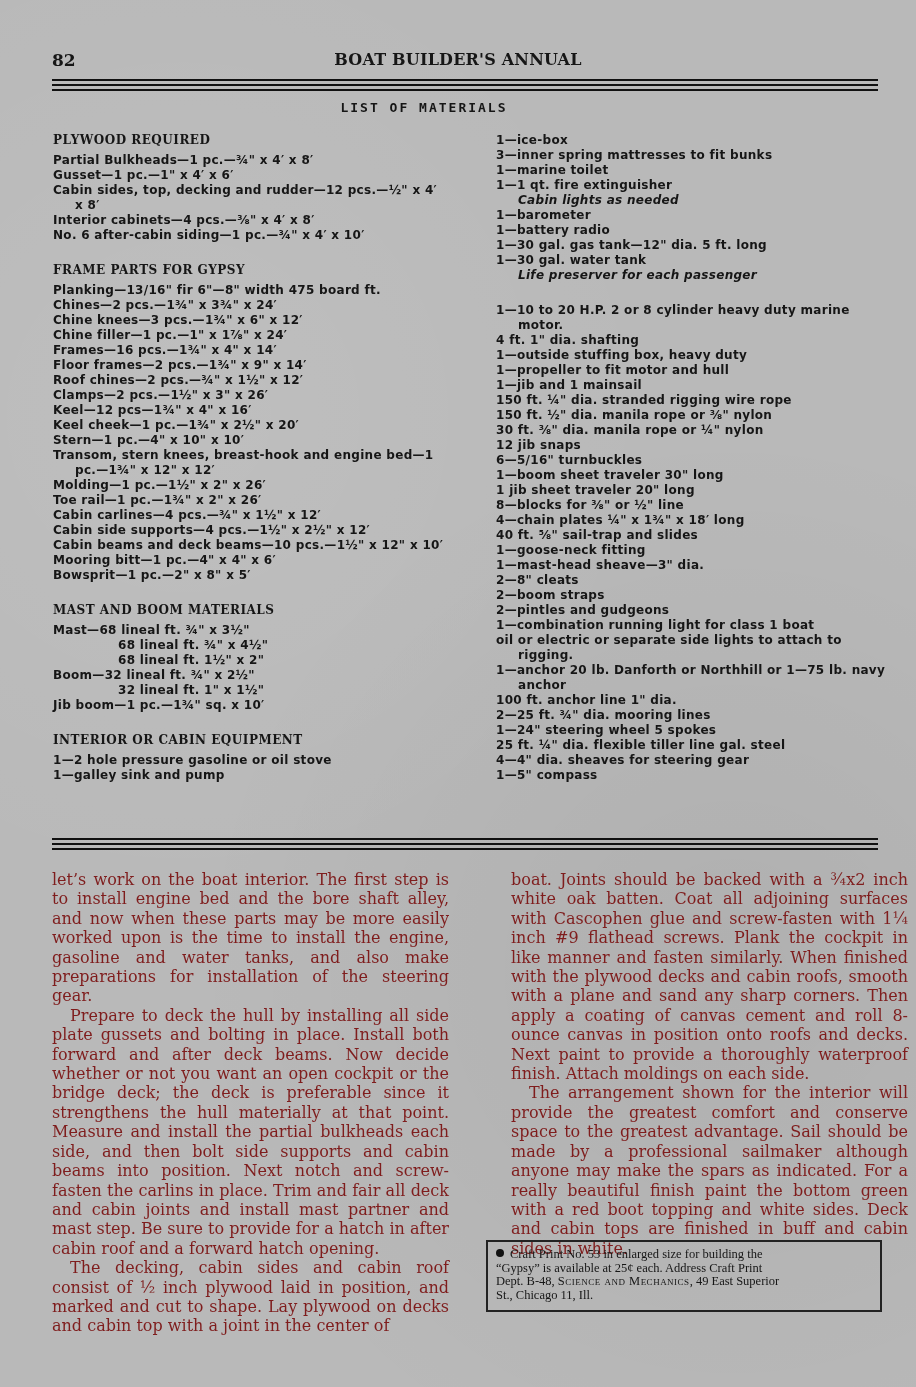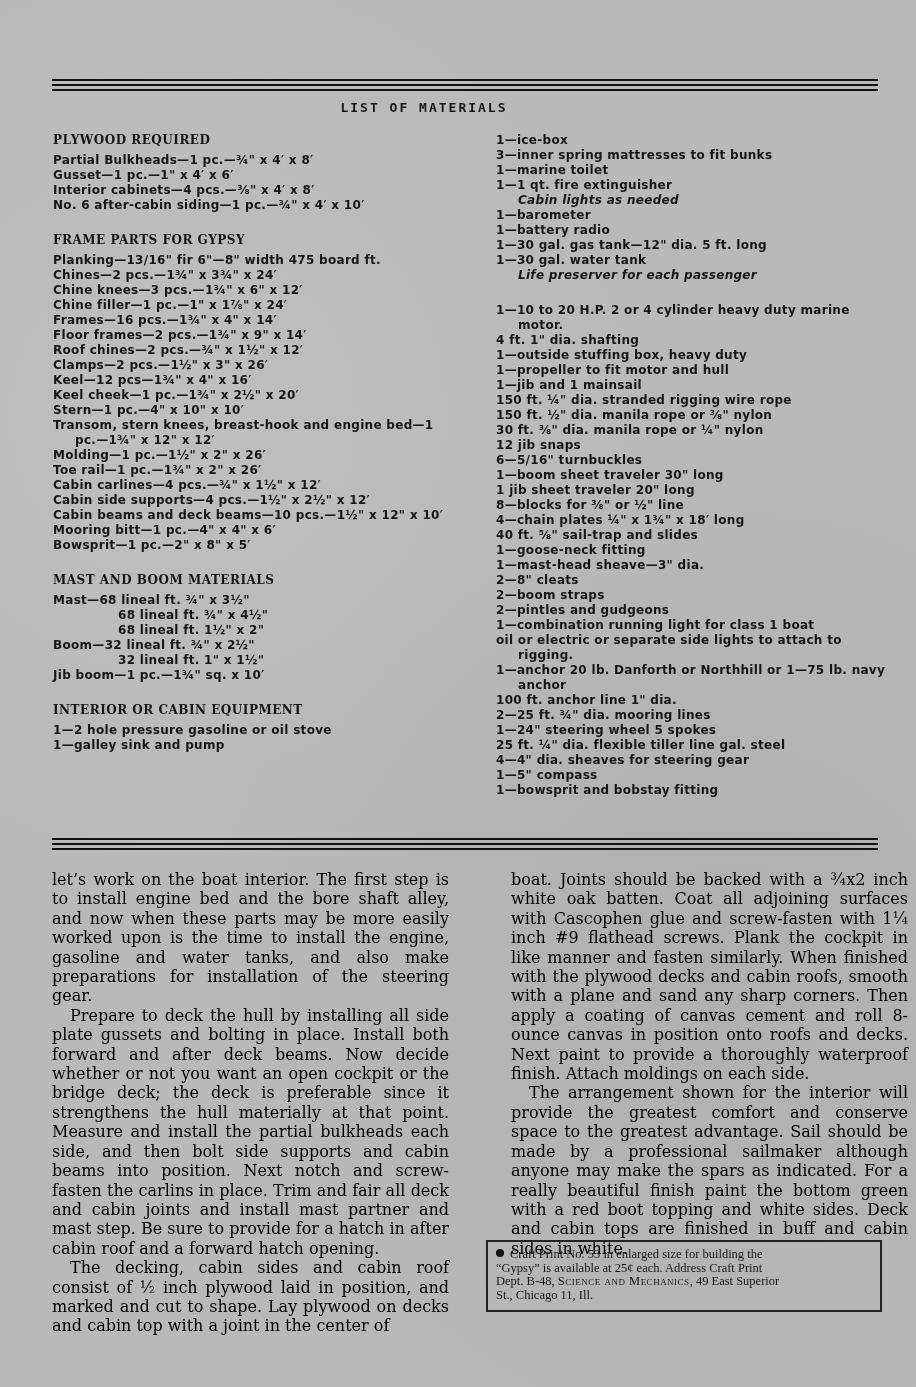--- a/index.html
+++ b/index.html
@@ -28,50 +28,55 @@
 
     .col { position: absolute; font: bold 12px "DejaVu Sans", sans-serif; line-height: 15px; letter-spacing: 0.3px; }
     .col-left { left: 53px; top: 133px; width: 395px; }
     .col-right { left: 475px; top: 133px; width: 400px; margin-left: 21px; }
     .sec-head { font: bold 12px "DejaVu Serif", serif; letter-spacing: 0.5px; margin: 0 0 6px 0; }
     .item { padding-left: 22px; text-indent: -22px; white-space: normal; }
     .item.indent { padding-left: 22px; text-indent: 0; font-style: italic; }
     .item.deep { padding-left: 65px; text-indent: 0; }
     .gap { height: 20px; }
 
-    .body-col { position: absolute; font: 16px "DejaVu Serif", serif; line-height: 19.4px; text-align: justify; color: #000000; }
+    .body-col { position: absolute; font: 16px "DejaVu Serif", serif; line-height: 19.4px; text-align: justify; color: #7f1d1d; }
     .body-left { left: 52px; top: 870px; width: 397px; }
     .body-right { left: 475px; top: 870px; width: 397px; margin-left: 36px; }
     .body-col p { margin: 0; text-indent: 18px; }
     .body-col p.noindent { text-indent: 0; }
 
     .note-box { position: absolute; left: 486px; top: 1240px; width: 396px; border: 2px solid #222; padding: 6px 8px 6px 8px; font: 12.5px "Liberation Serif", serif; line-height: 13.5px; box-sizing: border-box; height: 72px; }
     .note-box .bullet { display: inline-block; width: 8px; height: 8px; border-radius: 50%; background: #111; margin-right: 6px; vertical-align: 1px; }
     .smallcaps { font-variant: small-caps; letter-spacing: 0.5px; }
     .note-box .line { white-space: nowrap; }
   </style>
 </head>
 <body>
 
 <div class="page">
 
+  <div class="running-head">
+    <span class="page-number">82</span>
+    <div class="running-title">BOAT BUILDER'S ANNUAL</div>
+  </div>
 
   <div class="rule-triple" style="top:79px;">
       <div></div>
       <div></div>
       <div></div>
     </div>
 
   <div class="materials-title">LIST OF MATERIALS</div>
 
   <div class="col col-left">
     <div class="sec-head">PLYWOOD REQUIRED</div>
     <div id="plywood-list">
         <div class="item">Partial Bulkheads—1 pc.—¾" x 4′ x 8′</div>
         <div class="item">Gusset—1 pc.—1" x 4′ x 6′</div>
+        <div class="item">Cabin sides, top, decking and rudder—12 pcs.—½" x 4′ x 8′</div>
         <div class="item">Interior cabinets—4 pcs.—⅜" x 4′ x 8′</div>
         <div class="item">No. 6 after-cabin siding—1 pc.—¾" x 4′ x 10′</div>
       </div>
     <div class="gap"></div>
     <div class="sec-head">FRAME PARTS FOR GYPSY</div>
     <div id="frame-list">
         <div class="item">Planking—13/16" fir 6"—8" width 475 board ft.</div>
         <div class="item">Chines—2 pcs.—1¾" x 3¾" x 24′</div>
         <div class="item">Chine knees—3 pcs.—1¾" x 6" x 12′</div>
         <div class="item">Chine filler—1 pc.—1" x 1⅞" x 24′</div>
@@ -117,21 +122,21 @@
         <div class="item">1—1 qt. fire extinguisher</div>
         <div class="item indent">Cabin lights as needed</div>
         <div class="item">1—barometer</div>
         <div class="item">1—battery radio</div>
         <div class="item">1—30 gal. gas tank—12" dia. 5 ft. long</div>
         <div class="item">1—30 gal. water tank</div>
         <div class="item indent">Life preserver for each passenger</div>
       </div>
     <div class="gap"></div>
     <div id="motor-list">
-        <div class="item">1—10 to 20 H.P. 2 or 4 cylinder heavy duty marine motor.</div>
+        <div class="item">1—10 to 20 H.P. 2 or 8 cylinder heavy duty marine motor.</div>
         <div class="item">4 ft. 1" dia. shafting</div>
         <div class="item">1—outside stuffing box, heavy duty</div>
         <div class="item">1—propeller to fit motor and hull</div>
         <div class="item">1—jib and 1 mainsail</div>
         <div class="item">150 ft. ¼" dia. stranded rigging wire rope</div>
         <div class="item">150 ft. ½" dia. manila rope or ⅜" nylon</div>
         <div class="item">30 ft. ⅜" dia. manila rope or ¼" nylon</div>
         <div class="item">12 jib snaps</div>
         <div class="item">6—5/16" turnbuckles</div>
         <div class="item">1—boom sheet traveler 30" long</div>
@@ -146,21 +151,20 @@
         <div class="item">2—pintles and gudgeons</div>
         <div class="item">1—combination running light for class 1 boat</div>
         <div class="item">oil or electric or separate side lights to attach to rigging.</div>
         <div class="item">1—anchor 20 lb. Danforth or Northhill or 1—75 lb. navy anchor</div>
         <div class="item">100 ft. anchor line 1" dia.</div>
         <div class="item">2—25 ft. ¾" dia. mooring lines</div>
         <div class="item">1—24" steering wheel 5 spokes</div>
         <div class="item">25 ft. ¼" dia. flexible tiller line gal. steel</div>
         <div class="item">4—4" dia. sheaves for steering gear</div>
         <div class="item">1—5" compass</div>
-        <div class="item">1—bowsprit and bobstay fitting</div>
       </div>
   </div>
 
   <div class="rule-triple" style="top:838px;">
       <div></div>
       <div></div>
       <div></div>
     </div>
 
   <div class="body-col body-left" id="body-left">

